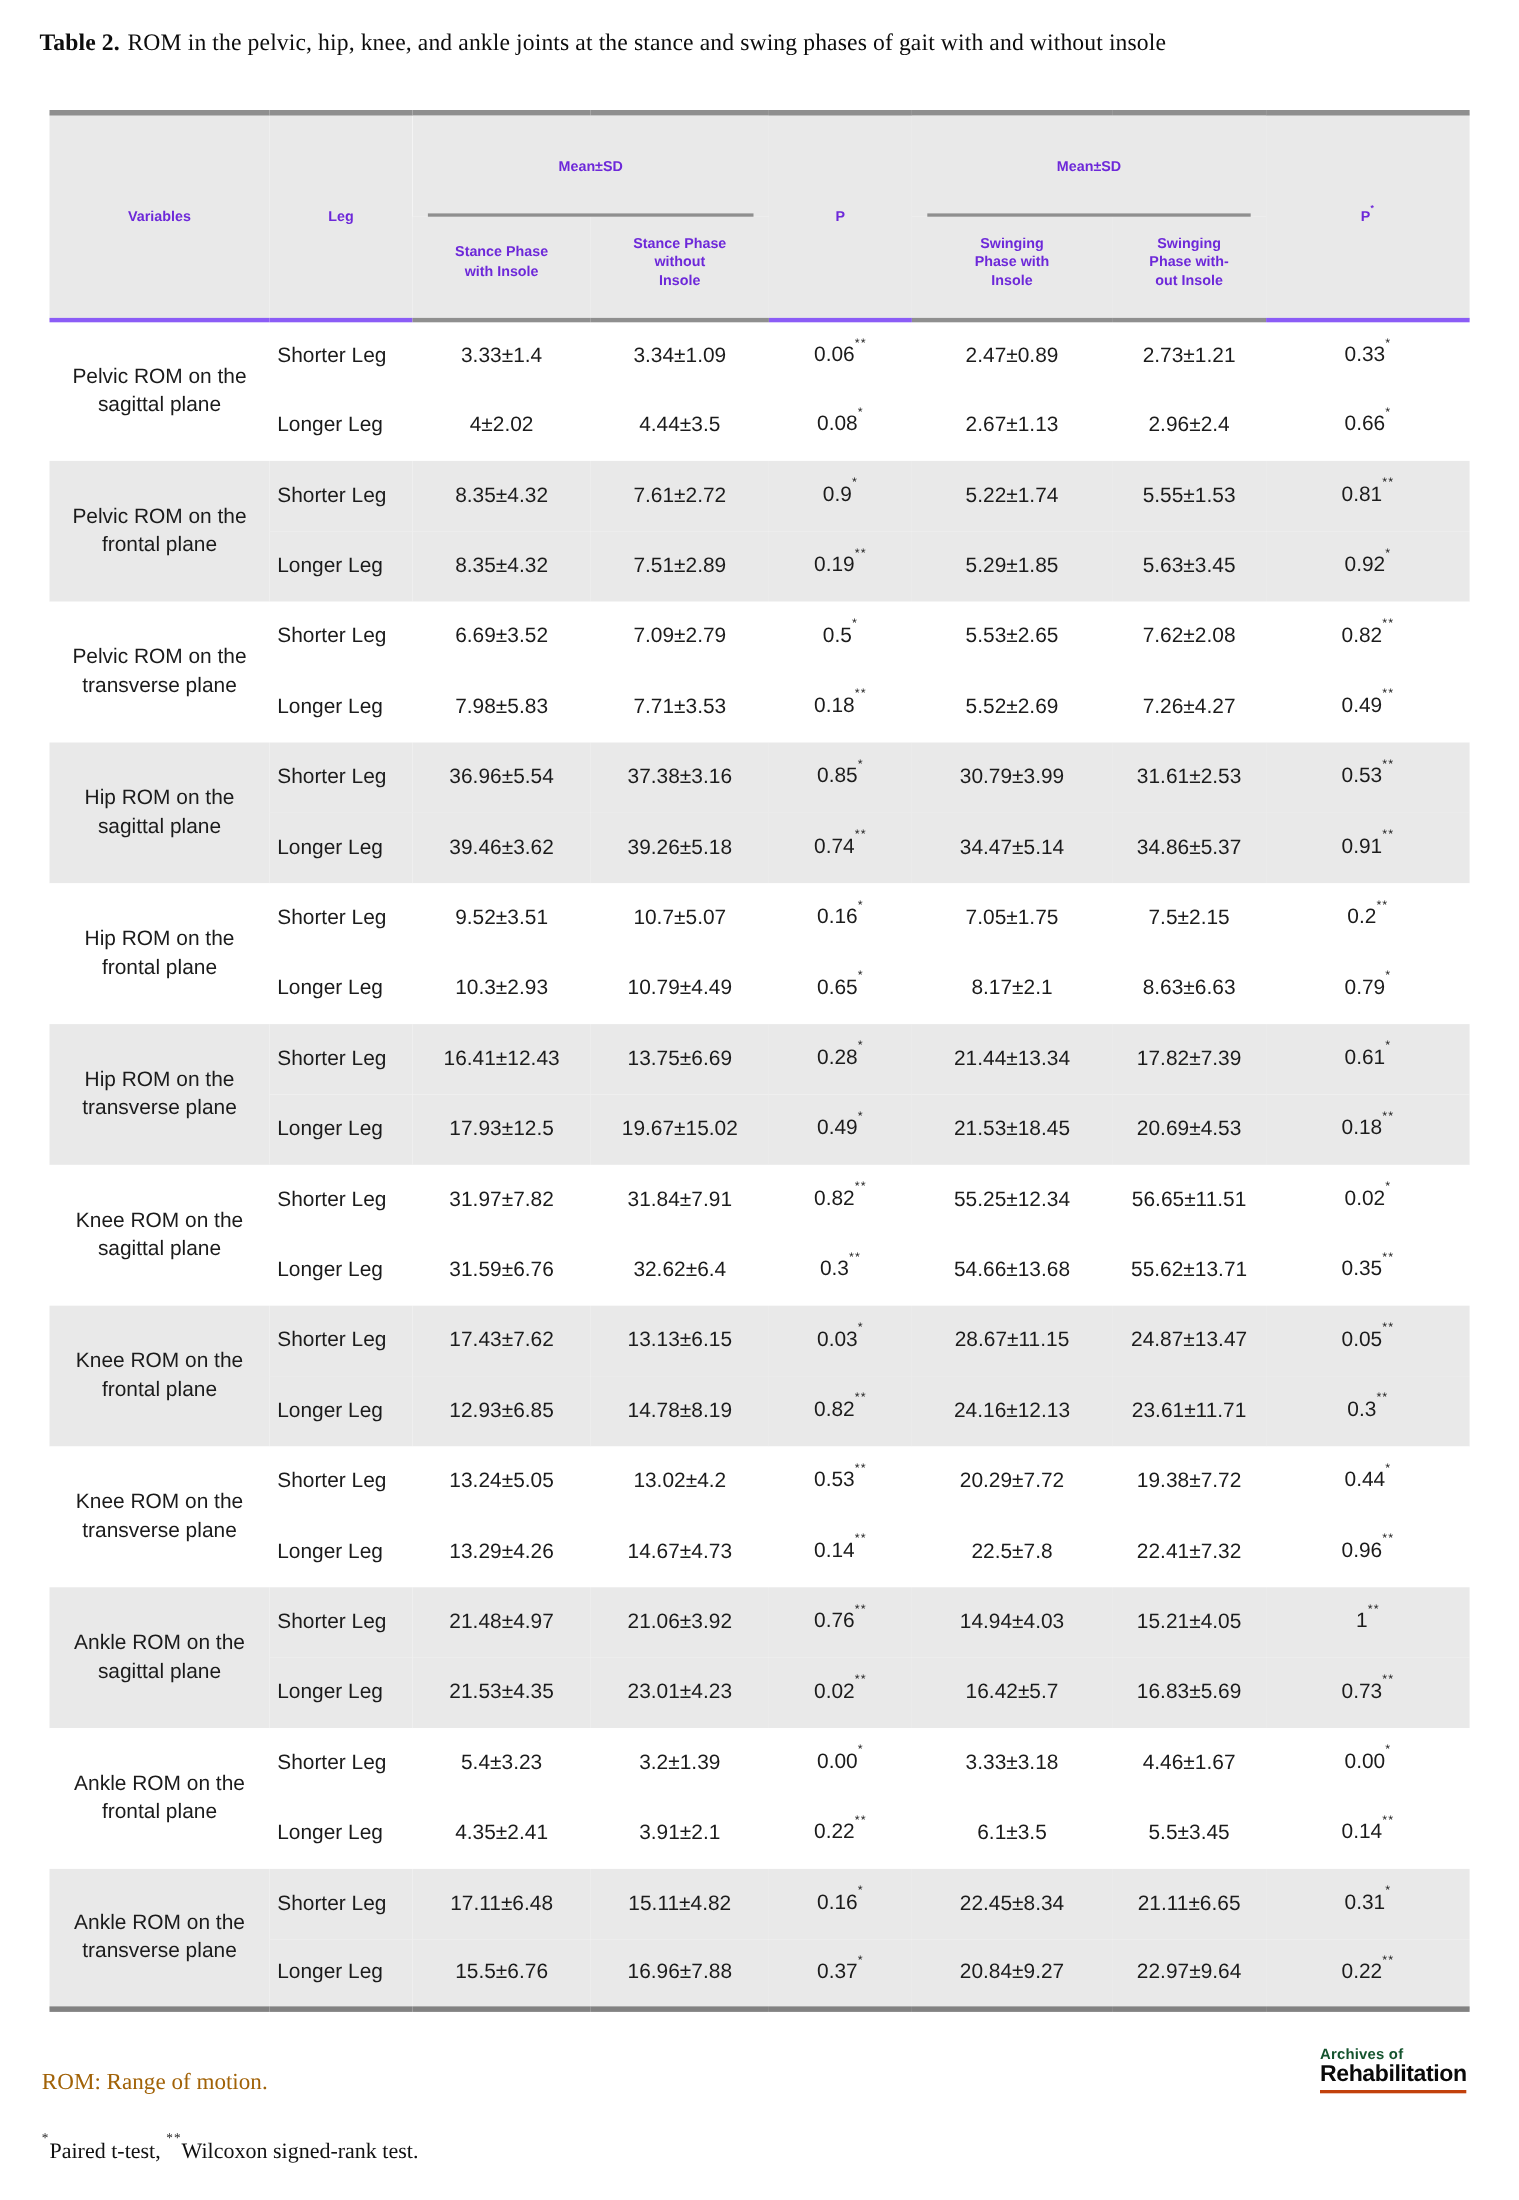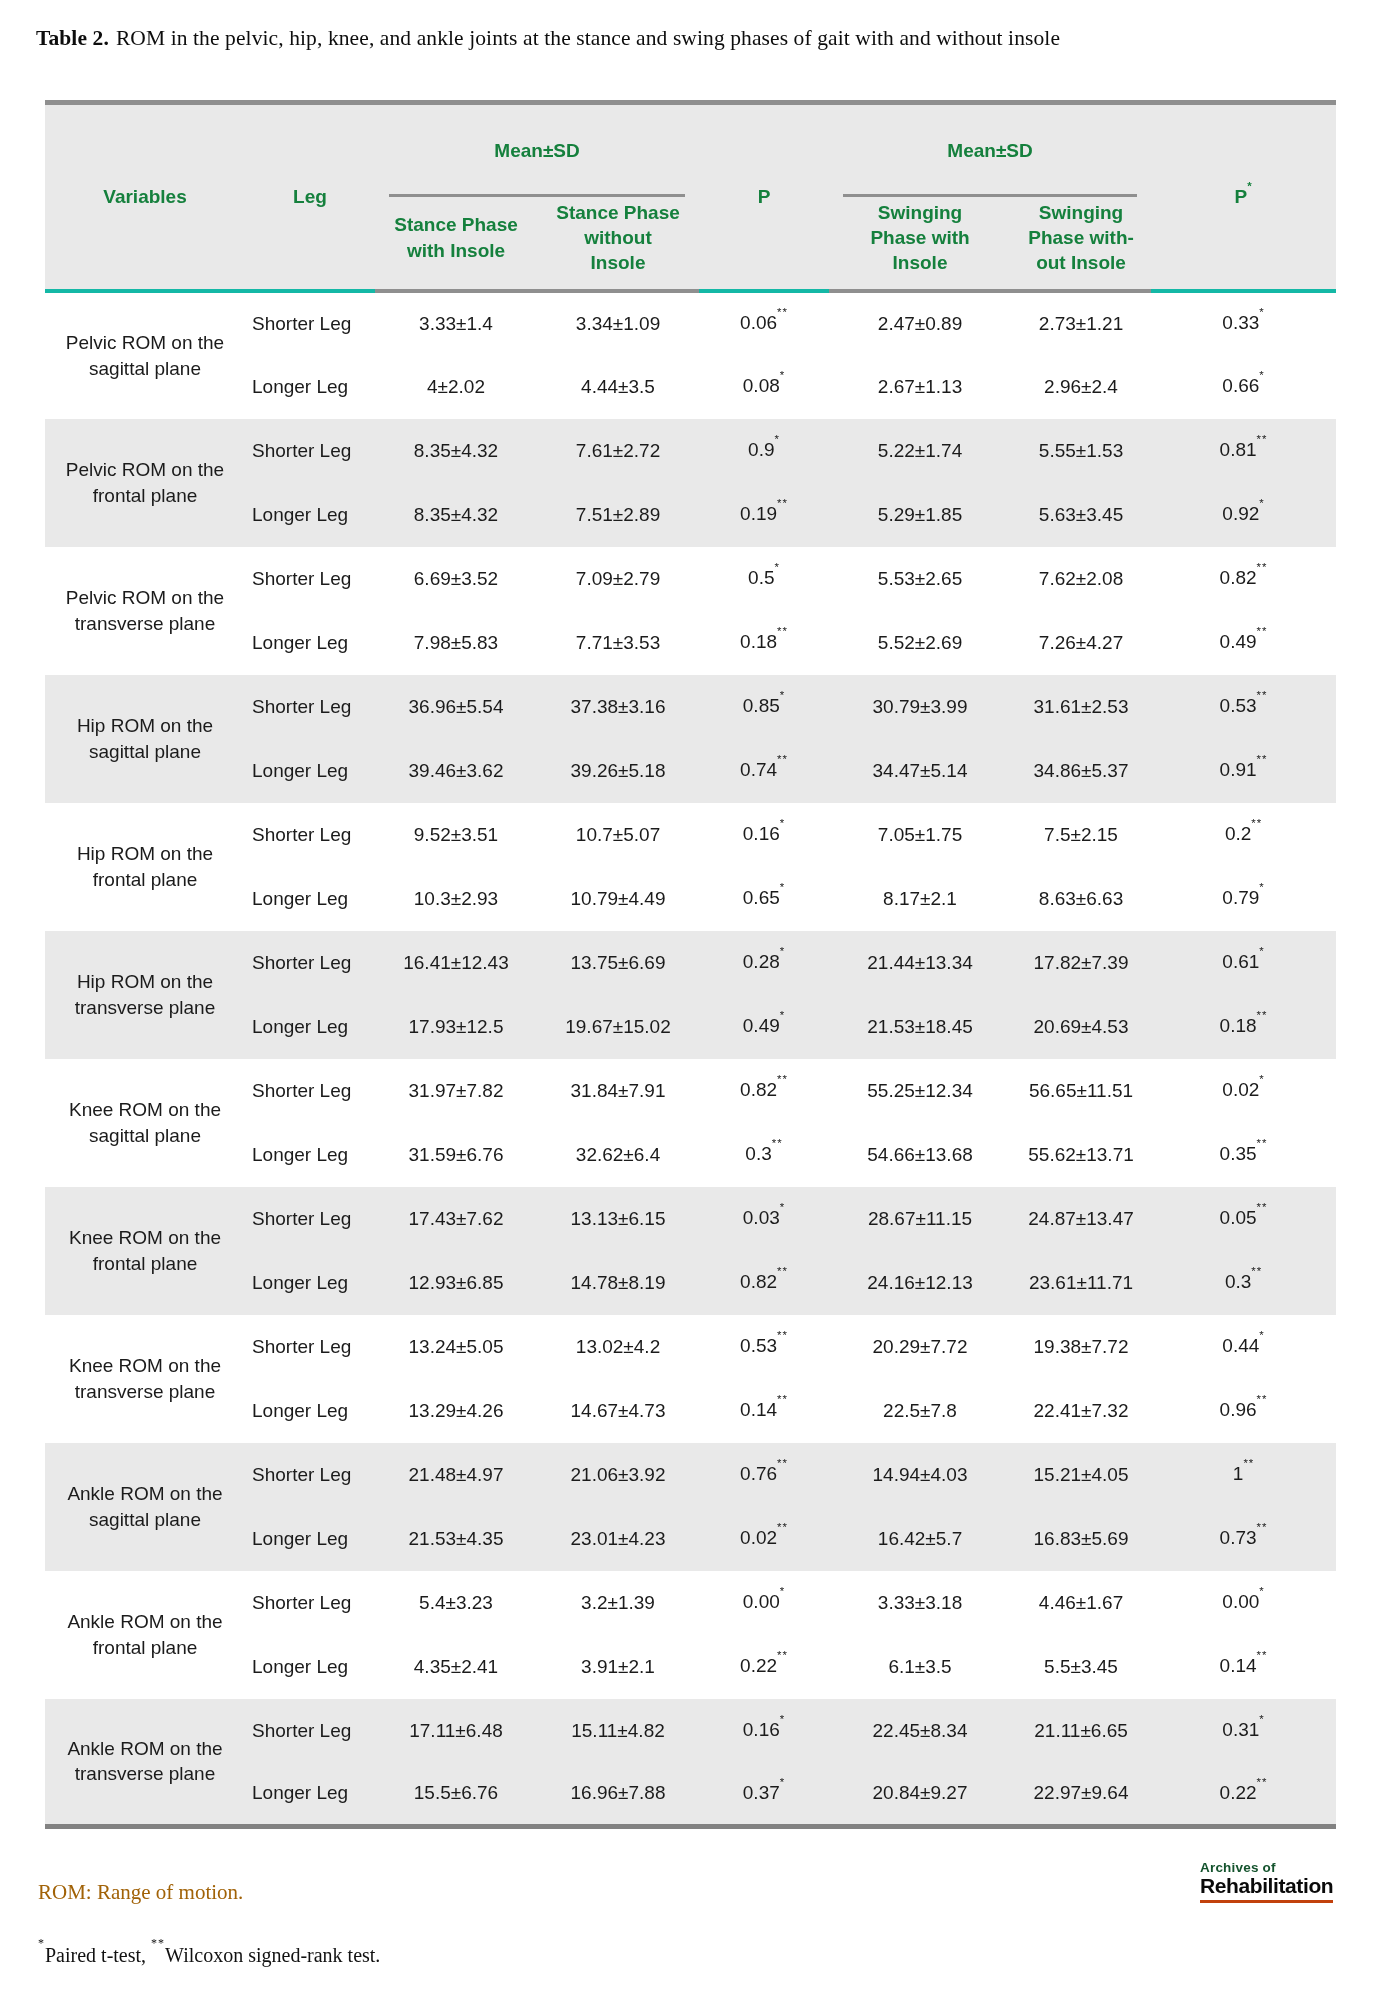--- a/index.html
+++ b/index.html
@@ -20,26 +20,26 @@
   .caption .cap-label { font-weight:bold; margin-right:7px; }
 
   
   table.rom {
     position:absolute; left:45px; top:100px; width:1291px;
     border-collapse:collapse; table-layout:fixed;
     border-top:5px solid #8f8f8f;
     border-bottom:5px solid #828282;
   }
   thead th {
-    background:#e9e9e9; font-weight:bold; font-size:19px; color:#15803d;
+    background:#e9e9e9; font-weight:bold; font-size:13px; color:#6d28d9;
     vertical-align:middle; line-height:1.32; padding:0;
   }
   thead tr.row-1 { height:94px; }
   thead tr.row-2 { height:94px; }
-  thead th.span2 { border-bottom:4px solid #14b8a6; }
+  thead th.span2 { border-bottom:4px solid #8b5cf6; }
   thead tr.row-2 th { border-bottom:4px solid #8f8f8f; padding-bottom:10px; }
   th.grp { position:relative; }
   th.grp::after {
     content:""; position:absolute; left:14px; right:14px; bottom:0;
     height:3px; background:#8f8f8f;
   }
   tbody tr { height:64px; }
   tbody td {
     font-size:19px; text-align:center; vertical-align:middle;
     color:#1b1b1b; padding:0; background:#ffffff;

